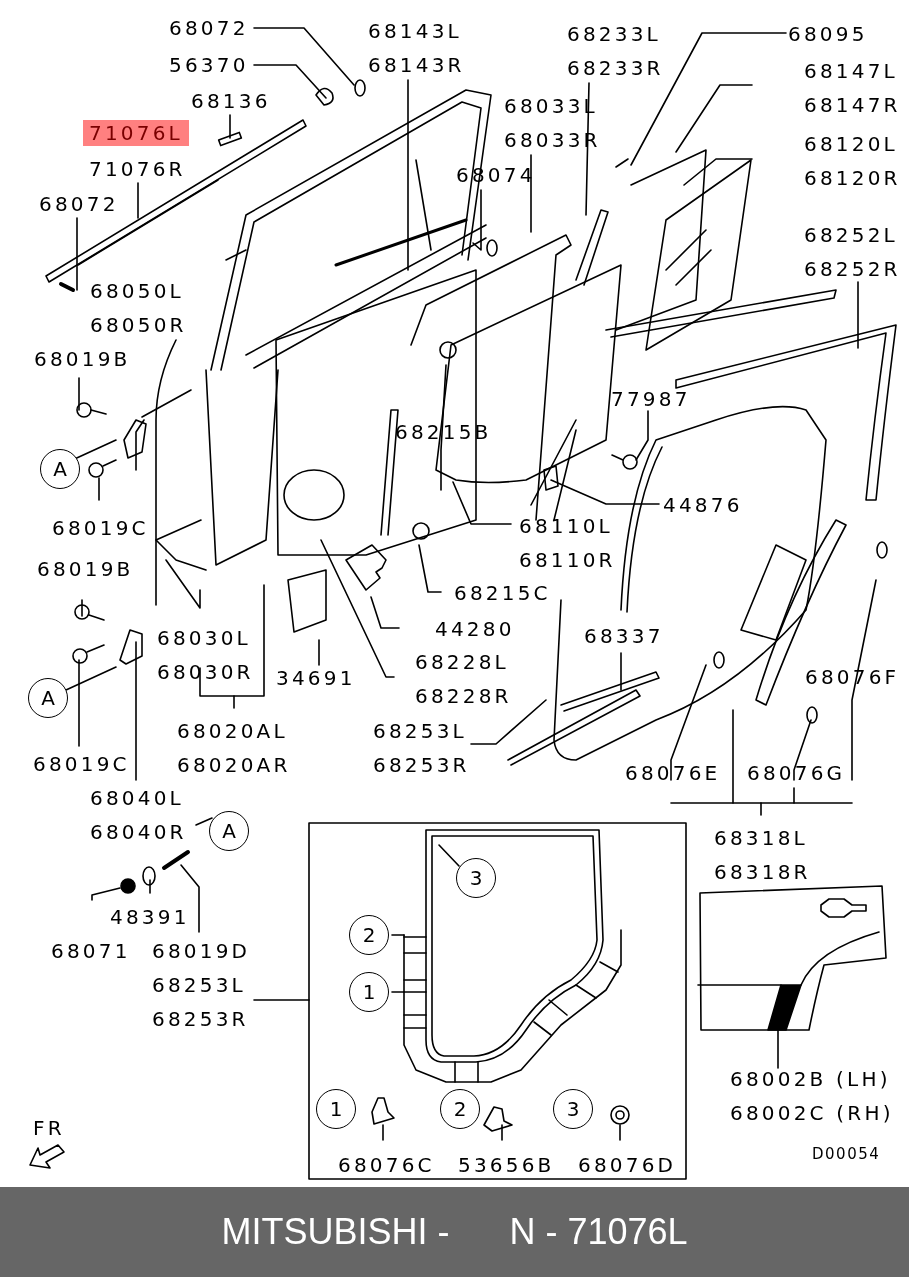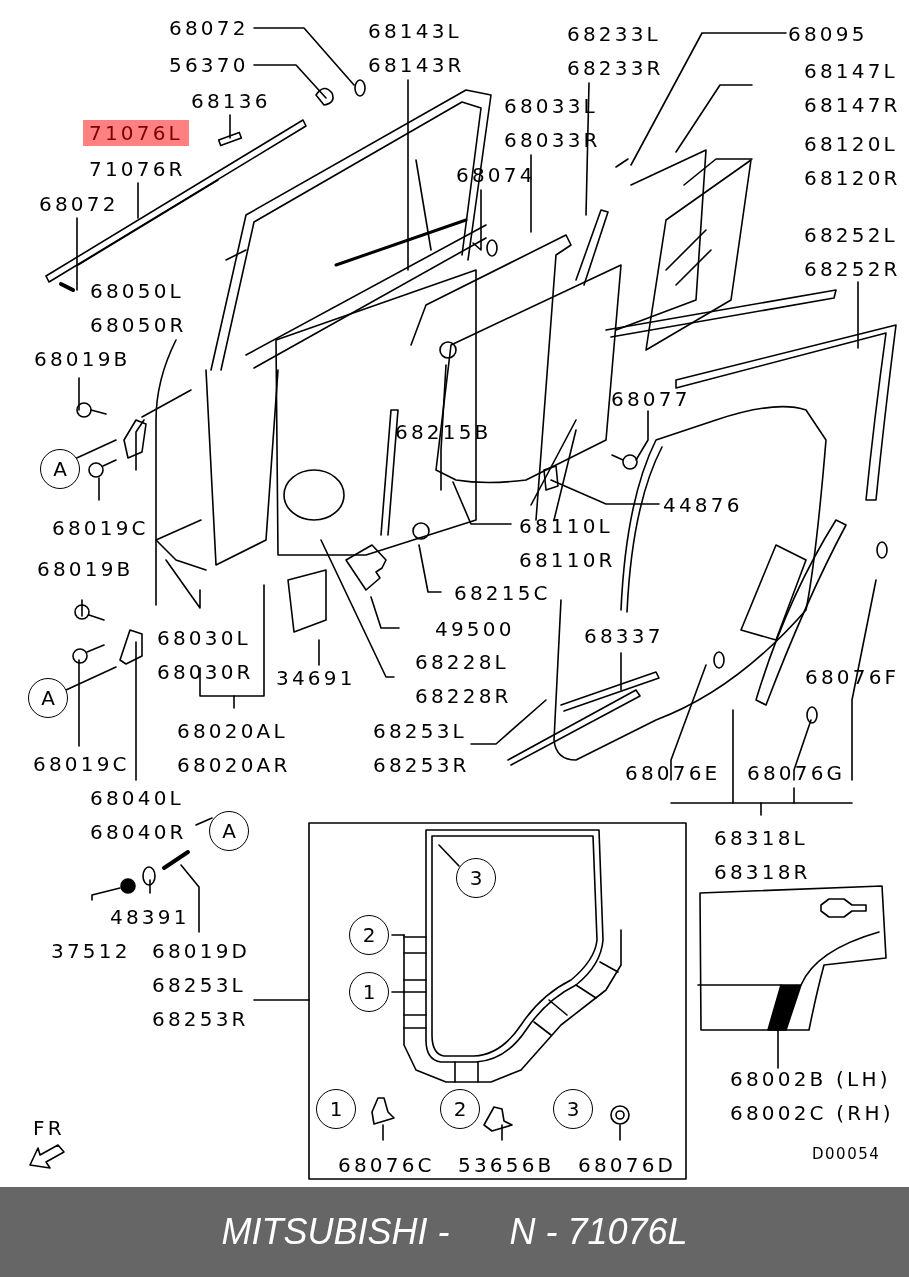--- a/index.html
+++ b/index.html
@@ -12,21 +12,21 @@
          white-space: nowrap; }
   .lbl.hl { background: #ff8080; color: #7a0000; padding: 2px 6px; }
   .lbl.small { font-size: 15px; letter-spacing: 1.5px; }
   .circ { position: absolute; width: 38px; height: 38px; border: 1.6px solid #000;
           border-radius: 50%; display: flex; align-items: center; justify-content: center;
           font-family: "DejaVu Sans", "Liberation Sans", sans-serif; font-size: 20px; background: #fff; }
   #footer { position: absolute; left: 0; top: 1187px; width: 909px; height: 90px;
             background: #666666; color: #ffffff; display: flex; align-items: center;
             justify-content: center; font-family: "Liberation Sans", sans-serif;
             font-size: 36px; letter-spacing: 0px; }
-  #footer span { white-space: pre; font-style: italic; }
+  #footer span { white-space: pre; }
 </style>
 </head>
 <body>
 
 <div id="canvas">
   <svg width="909" height="1187" viewBox="0 0 909 1187" fill="none" stroke="#000" stroke-width="1.6" stroke-linejoin="round" stroke-linecap="round">
 
     <g>
       <polyline points="238,28 288,28 338,85"></polyline>
       <polyline points="238,65 280,65 310,98"></polyline>
@@ -210,46 +210,46 @@
   <div class="lbl" style="left:23px;top:193px">68072</div>
   <div class="lbl" style="left:74px;top:280px">68050L</div>
   <div class="lbl" style="left:74px;top:314px">68050R</div>
   <div class="lbl" style="left:18px;top:348px">68019B</div>
   <div class="lbl" style="left:36px;top:517px">68019C</div>
   <div class="lbl" style="left:21px;top:558px">68019B</div>
   <div class="lbl" style="left:17px;top:753px">68019C</div>
   <div class="lbl" style="left:74px;top:787px">68040L</div>
   <div class="lbl" style="left:74px;top:821px">68040R</div>
   <div class="lbl" style="left:94px;top:906px">48391</div>
-  <div class="lbl" style="left:35px;top:940px">37512</div>
+  <div class="lbl" style="left:35px;top:940px">68071</div>
   <div class="lbl" style="left:136px;top:940px">68019D</div>
   <div class="lbl" style="left:136px;top:974px">68253L</div>
   <div class="lbl" style="left:136px;top:1008px">68253R</div>
 
   <div class="lbl" style="left:352px;top:20px">68143L</div>
   <div class="lbl" style="left:352px;top:54px">68143R</div>
   <div class="lbl" style="left:551px;top:23px">68233L</div>
   <div class="lbl" style="left:551px;top:57px">68233R</div>
   <div class="lbl" style="left:772px;top:23px">68095</div>
   <div class="lbl" style="left:788px;top:60px">68147L</div>
   <div class="lbl" style="left:788px;top:94px">68147R</div>
   <div class="lbl" style="left:488px;top:95px">68033L</div>
   <div class="lbl" style="left:488px;top:129px">68033R</div>
   <div class="lbl" style="left:788px;top:133px">68120L</div>
   <div class="lbl" style="left:788px;top:167px">68120R</div>
   <div class="lbl" style="left:440px;top:164px">68074</div>
   <div class="lbl" style="left:788px;top:224px">68252L</div>
   <div class="lbl" style="left:788px;top:258px">68252R</div>
-  <div class="lbl" style="left:595px;top:388px">68077</div>
+  <div class="lbl" style="left:595px;top:388px">77987</div>
   <div class="lbl" style="left:379px;top:421px">68215B</div>
   <div class="lbl" style="left:647px;top:494px">44876</div>
   <div class="lbl" style="left:503px;top:515px">68110L</div>
   <div class="lbl" style="left:503px;top:549px">68110R</div>
   <div class="lbl" style="left:438px;top:582px">68215C</div>
-  <div class="lbl" style="left:419px;top:618px">49500</div>
+  <div class="lbl" style="left:419px;top:618px">44280</div>
   <div class="lbl" style="left:568px;top:625px">68337</div>
   <div class="lbl" style="left:399px;top:651px">68228L</div>
   <div class="lbl" style="left:399px;top:685px">68228R</div>
   <div class="lbl" style="left:260px;top:667px">34691</div>
   <div class="lbl" style="left:141px;top:627px">68030L</div>
   <div class="lbl" style="left:141px;top:661px">68030R</div>
   <div class="lbl" style="left:161px;top:720px">68020AL</div>
   <div class="lbl" style="left:161px;top:754px">68020AR</div>
   <div class="lbl" style="left:357px;top:720px">68253L</div>
   <div class="lbl" style="left:357px;top:754px">68253R</div>

